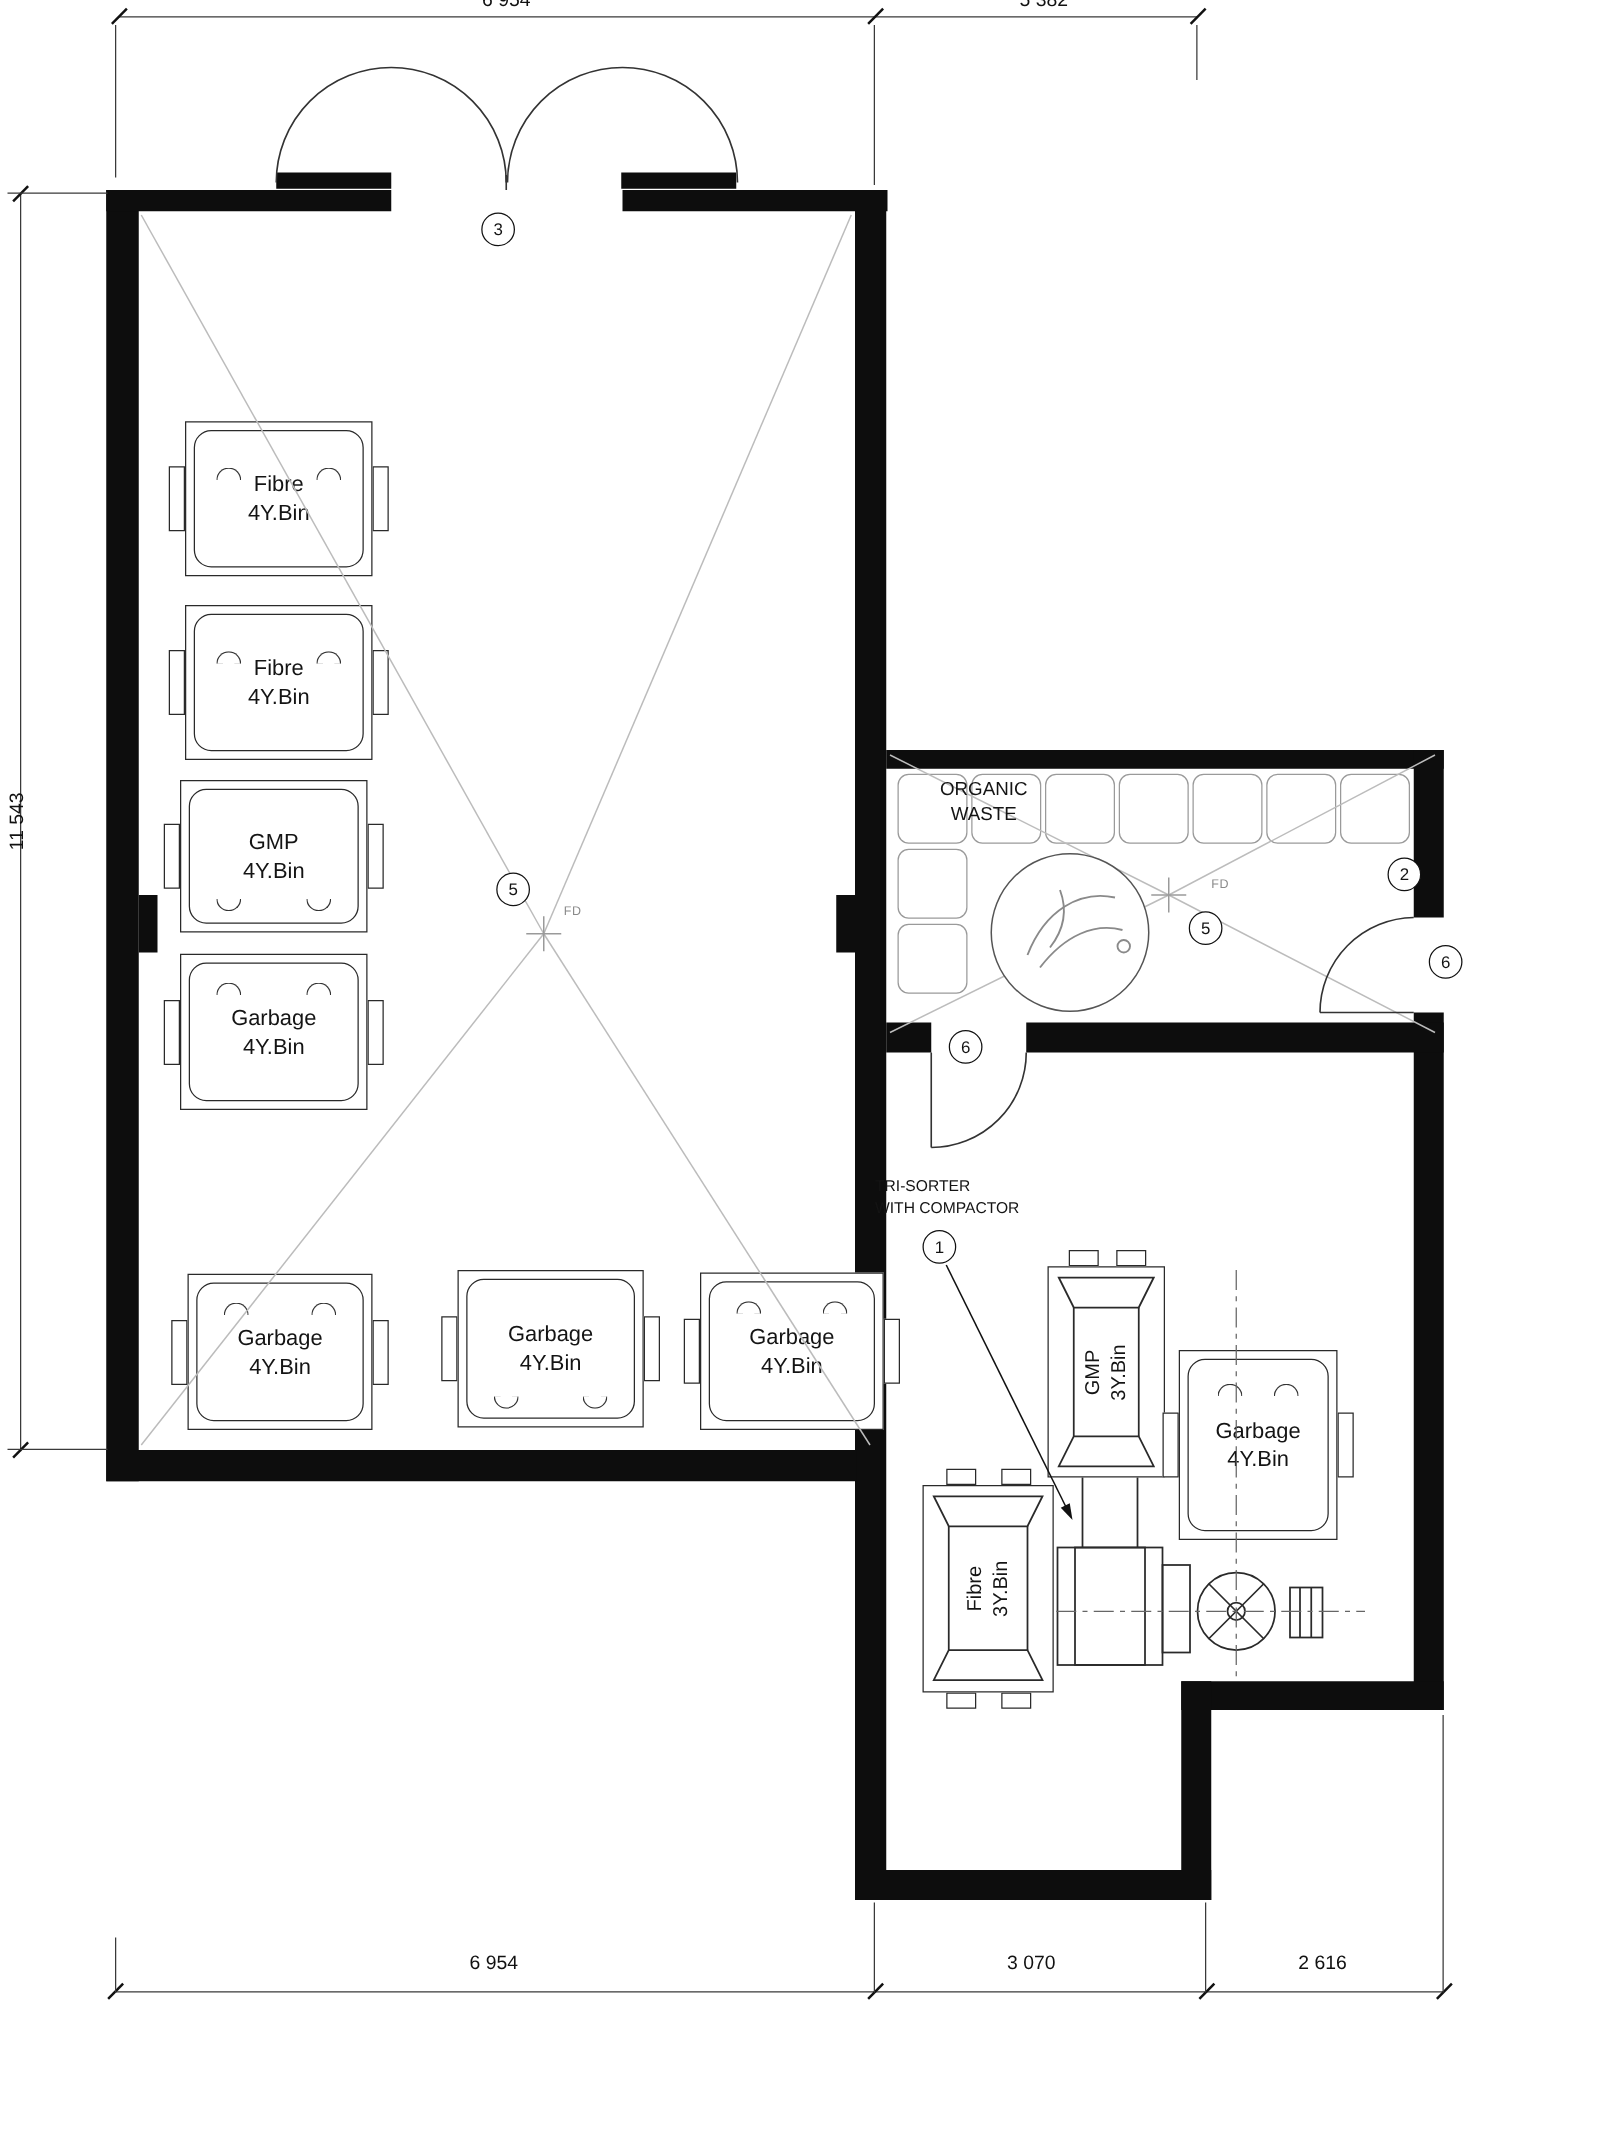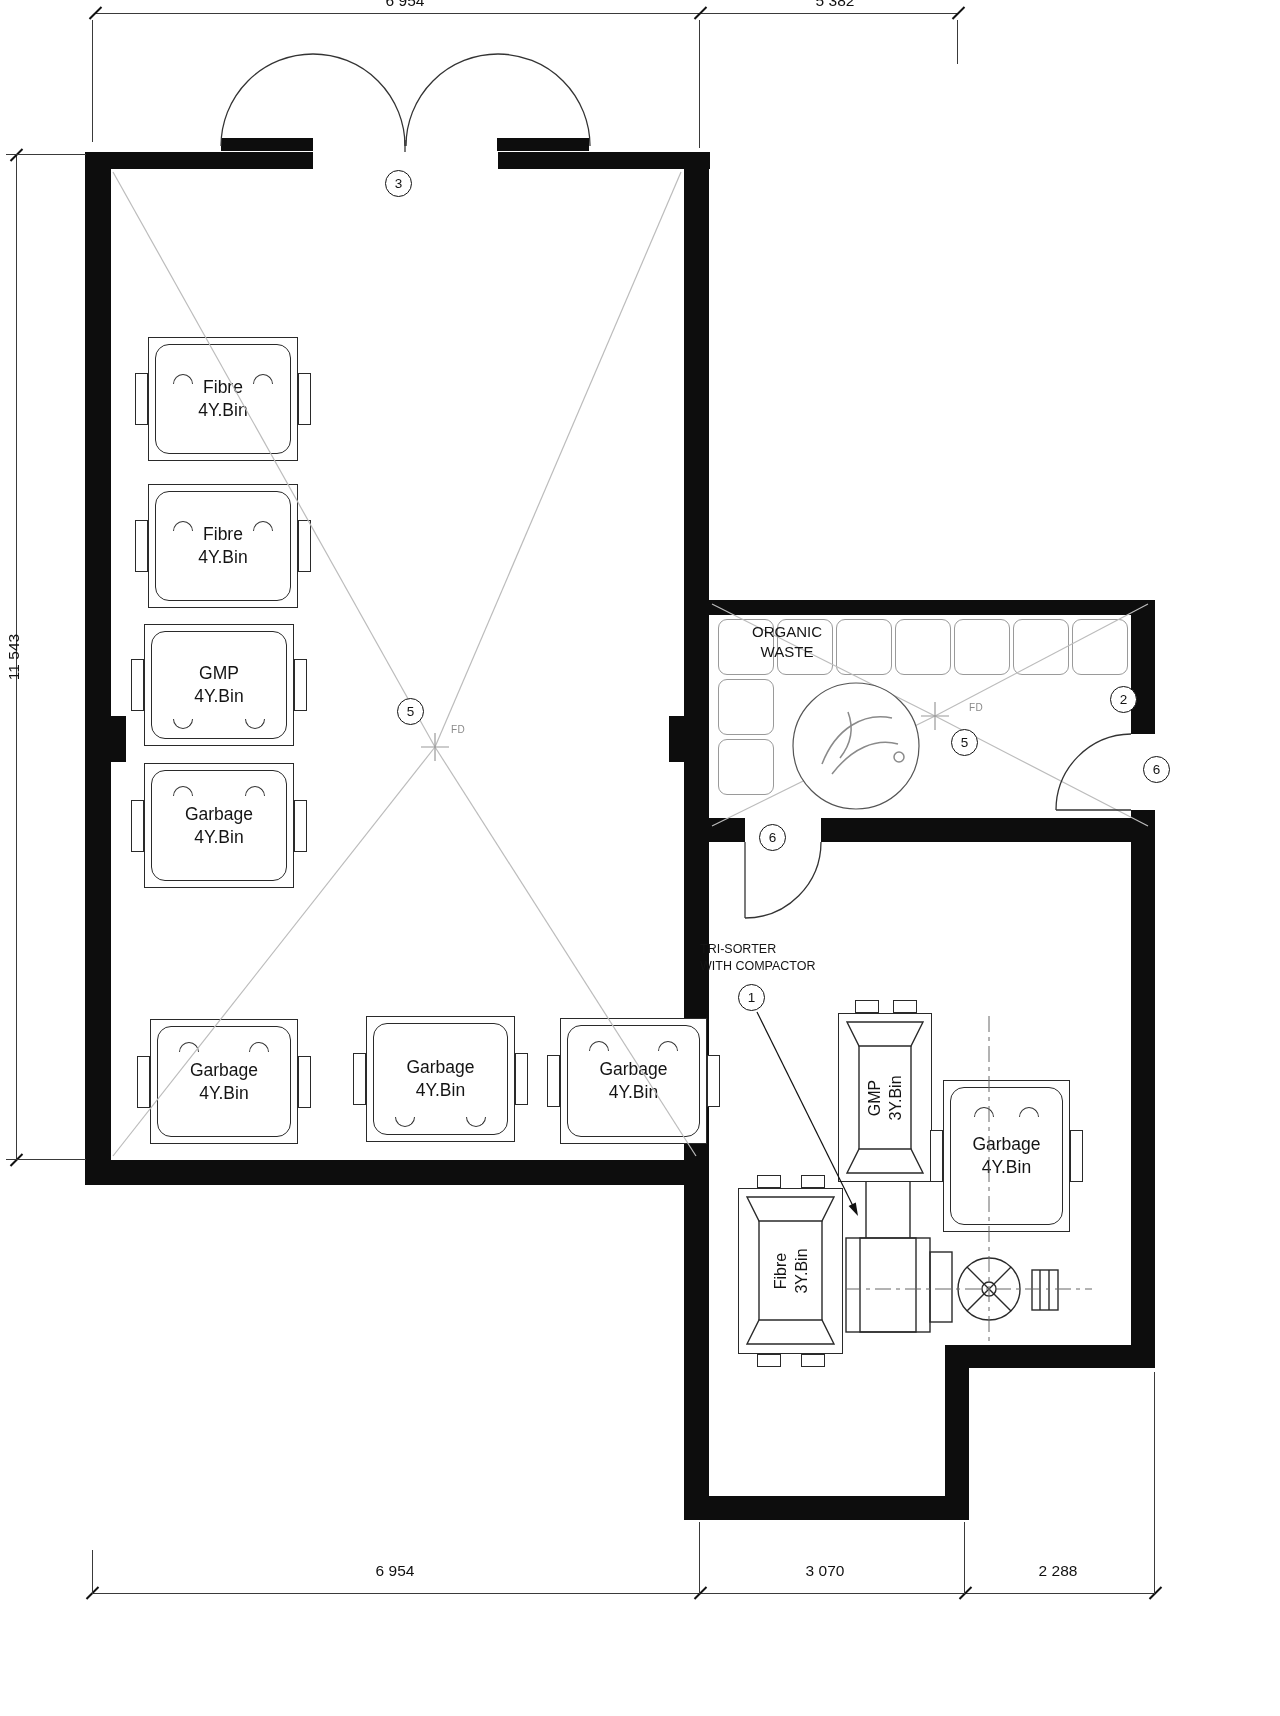--- a/index.html
+++ b/index.html
@@ -318,15 +318,15 @@
   <div class="tick" style="left:84px;top:1592px"></div>
   <div class="tick" style="left:692px;top:1592px"></div>
   <div class="tick" style="left:957px;top:1592px"></div>
   <div class="tick" style="left:1147px;top:1592px"></div>
   <div class="dline" style="left:92px;top:1550px;width:1px;height:44px"></div>
   <div class="dline" style="left:699px;top:1522px;width:1px;height:72px"></div>
   <div class="dline" style="left:964px;top:1522px;width:1px;height:72px"></div>
   <div class="dline" style="left:1154px;top:1372px;width:1px;height:222px"></div>
   <div class="dim-text" style="left:350px;top:1562px;width:90px">6 954</div>
   <div class="dim-text" style="left:780px;top:1562px;width:90px">3 070</div>
-  <div class="dim-text" style="left:1013px;top:1562px;width:90px">2 288</div>
+  <div class="dim-text" style="left:1013px;top:1562px;width:90px">2 616</div>
 
 </div>
 
 </body></html>

